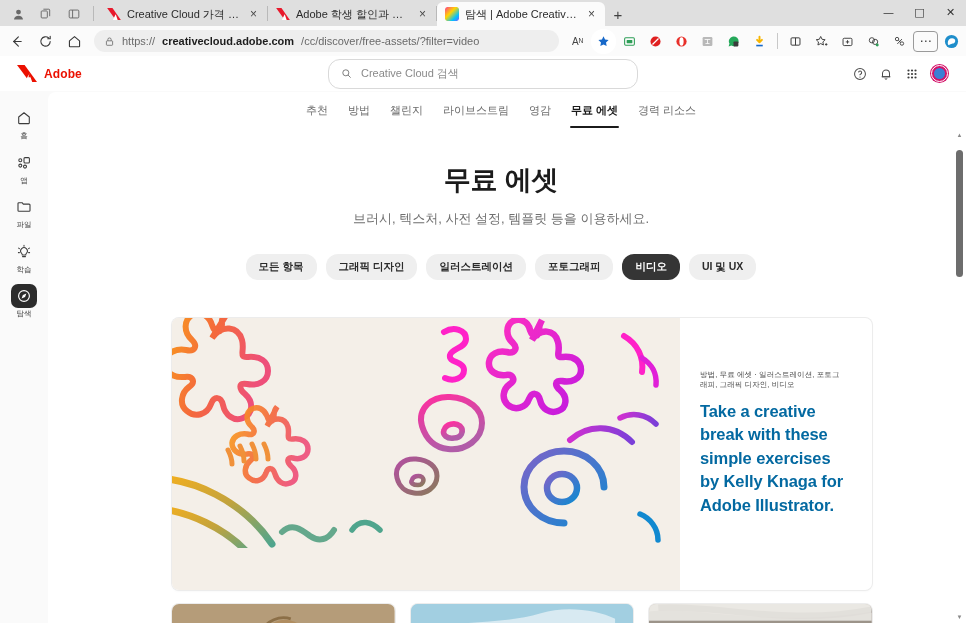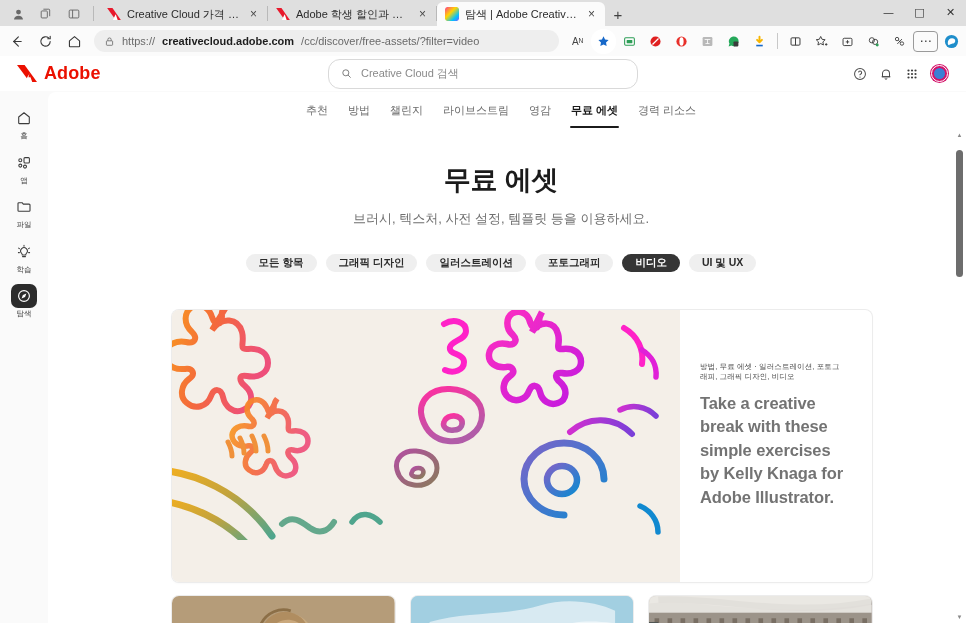--- a/index.html
+++ b/index.html
@@ -71,21 +71,21 @@
   .viewport { flex: 1; background: #fafafa; display: flex; position: relative; overflow: hidden; }
 
   
   .adobe-header {
     position: absolute; top: 0; left: 0; right: 0; height: 36px; background: #ffffff;
     display: flex; align-items: center; padding: 0 12px; z-index: 5;
     border-bottom: 1px solid #fafafa;
   }
   .brand { display: flex; align-items: center; gap: 7px; width: 300px; padding-left: 5px; }
   .brand-logo { width: 20px; height: 17px; }
-  .brand-name { font-size: 18px; font-weight: bold; color: #eb1000; letter-spacing: .1px; }
+  .brand-name { font-size: 12px; font-weight: bold; color: #eb1000; letter-spacing: .1px; }
   .search-wrap { flex: 1; display: flex; justify-content: center; }
   .searchbox {
     width: 310px; height: 30px; border: 1px solid #d9d9d9; border-radius: 12px; background: #fff;
     display: flex; align-items: center; gap: 9px; padding: 0 12px;
     font-size: 11px; color: #8a8a8a;
   }
   .hdr-right { width: 300px; display: flex; align-items: center; justify-content: flex-end; gap: 12px; padding-right: 6px; }
   .hdr-ico { color: #4b4b4b; display: flex; align-items: center; }
   .avatar {
     width: 17px; height: 17px; border-radius: 50%;
@@ -130,37 +130,37 @@
     content: ""; position: absolute; left: 0; right: 0; bottom: -2px; height: 2px;
     background: #1b1b1b; border-radius: 2px;
   }
 
   .hero-head { text-align: center; margin-top: 36px; }
   .hero-title { font-size: 27px; color: #1b1b1b; font-weight: bold; letter-spacing: -.2px; }
   .hero-sub { font-size: 13px; color: #707070; margin-top: 12px; }
 
   .chips { display: flex; justify-content: center; gap: 9px; margin-top: 26px; }
   .chip {
-    height: 18px; padding: 0 13px; border-radius: 12px; background: #efefef;
+    height: 26px; padding: 0 13px; border-radius: 12px; background: #efefef;
     display: flex; align-items: center; font-size: 10.5px; color: #2b2b2b; font-weight: bold;
     white-space: nowrap;
   }
   .chip.active { background: #353535; color: #ffffff; }
 
   
   .feature {
     margin: 38px 82px 0 124px; height: 272px; display: flex;
     border-radius: 7px; overflow: hidden; background: #fff;
     box-shadow: 0 0 0 1px #ececec, 0 1px 3px rgba(0,0,0,.05);
   }
   .feature-art { width: 508px; height: 100%; background: #f4efe8; position: relative; overflow: hidden; }
   .feature-body { flex: 1; padding: 52px 28px 0 20px; }
   .feature-kicker { font-size: 7.5px; color: #4b4b4b; letter-spacing: .1px; }
   .feature-title {
-    margin-top: 10px; font-size: 16.5px; line-height: 1.42; font-weight: bold; color: #737373;
+    margin-top: 10px; font-size: 16.5px; line-height: 1.42; font-weight: bold; color: #0369a1;
     letter-spacing: -.1px;
   }
 
   
   .cardrow { margin: 14px 82px 0 124px; display: flex; gap: 16px; }
   .card {
     flex: 1; height: 110px; border-radius: 7px; overflow: hidden; position: relative;
     box-shadow: 0 0 0 1px #ececec;
   }
   .card-img { position: absolute; inset: 0; }

